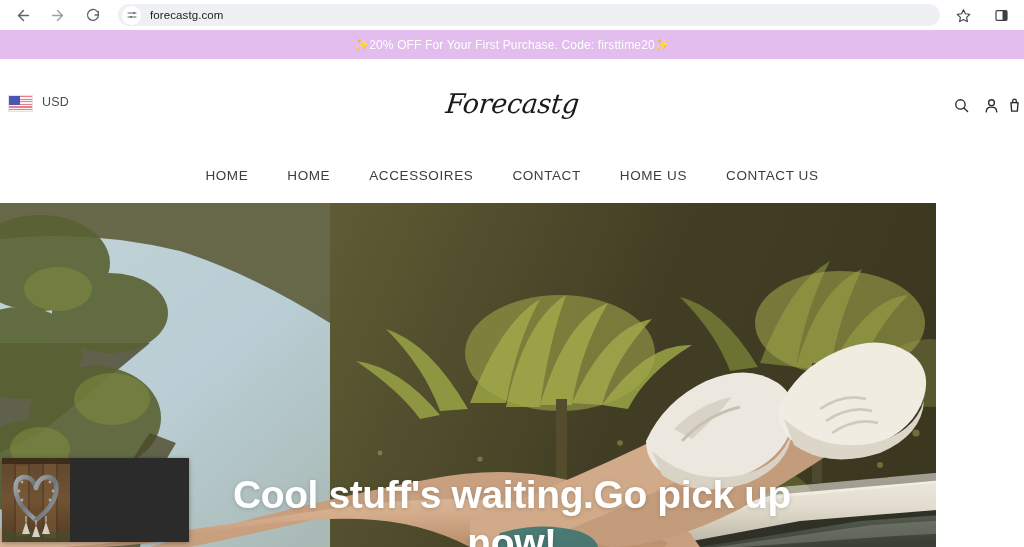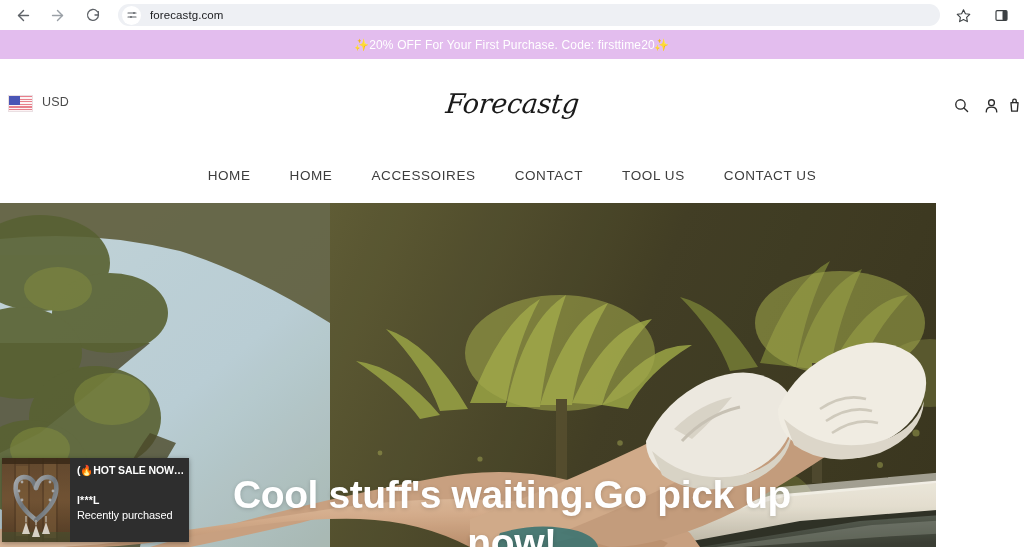--- a/index.html
+++ b/index.html
@@ -307,21 +307,21 @@
         </svg>
     </div>
   </div>
 </header>
 
 <nav class="site-nav">
   <a class="nav-item">HOME</a>
   <a class="nav-item">HOME</a>
   <a class="nav-item">ACCESSOIRES</a>
   <a class="nav-item">CONTACT</a>
-  <a class="nav-item">TOOL US</a>
+  <a class="nav-item">HOME US</a>
   <a class="nav-item">CONTACT US</a>
 </nav>
 
 <section class="hero">
   <svg viewBox="0 0 1024 344" preserveAspectRatio="none">
     <defs>
       <linearGradient id="sky" x1="0" y1="0" x2="1" y2="0.4">
         <stop offset="0" stop-color="#c3d8e4"></stop>
         <stop offset="0.35" stop-color="#b9d2e0"></stop>
         <stop offset="1" stop-color="#8d9a88"></stop>
@@ -514,18 +514,13 @@
         <line x1="24" y1="58" x2="24" y2="64" stroke="#d8d2c6" stroke-width="1.2"></line>
         <path d="M24 64 L20 76 L28 76 Z" fill="#efe9dd"></path>
         <line x1="34" y1="62" x2="34" y2="67" stroke="#d8d2c6" stroke-width="1.2"></line>
         <path d="M34 67 L30 79 L38 79 Z" fill="#f2ece1"></path>
         <line x1="44" y1="58" x2="44" y2="64" stroke="#d8d2c6" stroke-width="1.2"></line>
         <path d="M44 64 L40 76 L48 76 Z" fill="#efe9dd"></path>
       </g>
       <rect x="0" y="0" width="68" height="84" fill="#1a1008" opacity="0.12"></rect>
     </svg>
   </div>
-  <div class="popup-body">
-    <div class="popup-title">(🔥HOT SALE NOW…</div>
-    <div class="popup-user">l***L</div>
-    <div class="popup-status">Recently purchased</div>
-  </div>
 </div>
 
 </body></html>

